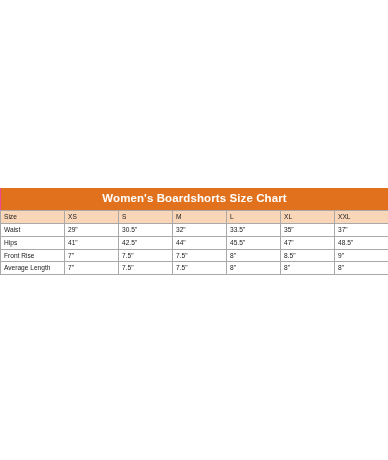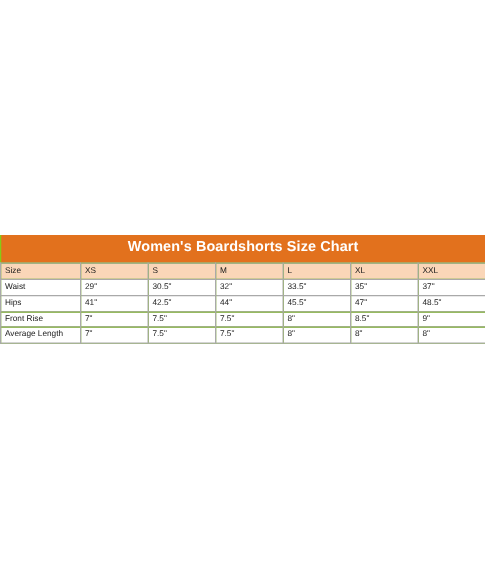--- a/index.html
+++ b/index.html
@@ -16,21 +16,21 @@
   #chart-wrap {
     position: absolute;
     left: 0;
     top: 188px;
     width: 388px;
   }
   table.size-chart {
     width: 388px;
     border-collapse: collapse;
     table-layout: fixed;
-    background: #84cc16;
+    background: #ec4899;
   }
   table.size-chart col.label-col { width: 64px; }
   table.size-chart col.data-col  { width: 54px; }
 
   .title-bar {
     background: #e2711d;
     color: #ffffff;
     font-size: 11.5px;
     font-weight: bold;
     text-align: center;

